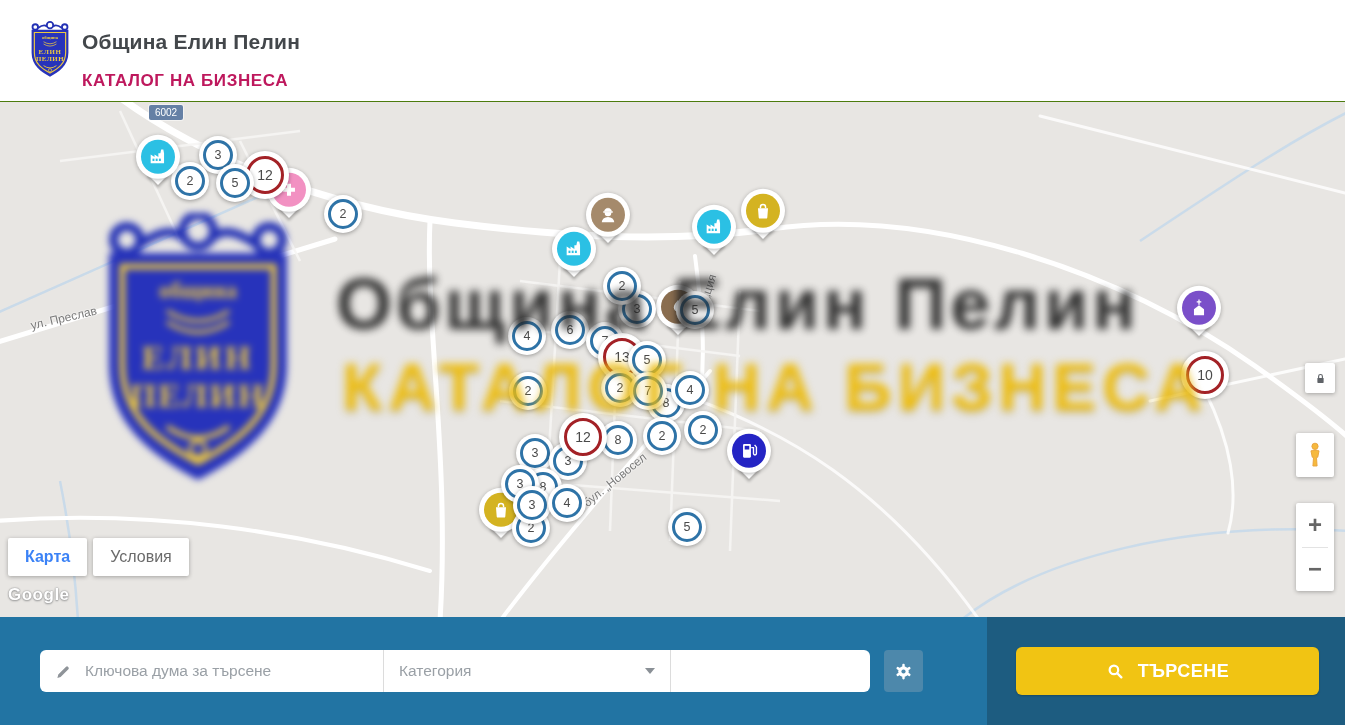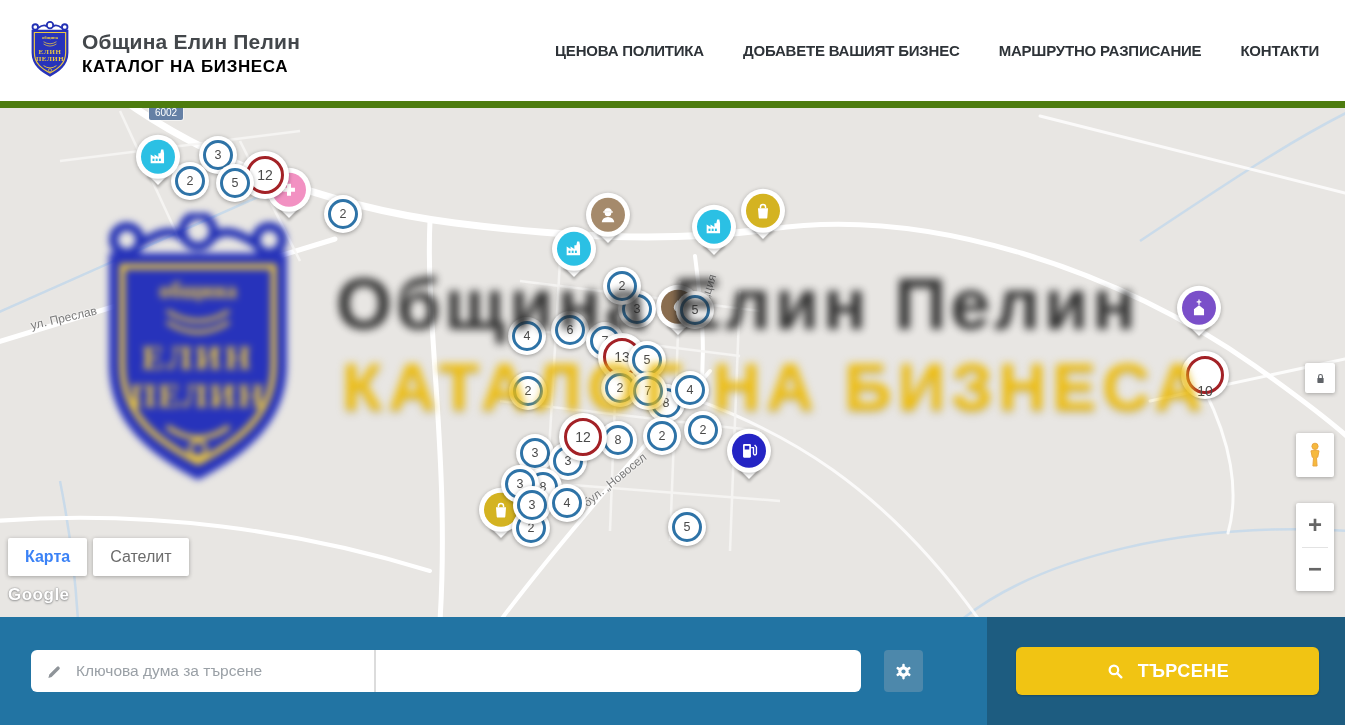--- a/index.html
+++ b/index.html
@@ -1,24 +1,24 @@
 <!DOCTYPE html>
 <html><head>
 <meta charset="utf-8">
 <style>
   html,body{margin:0;padding:0;background:#fff;font-family:"Liberation Sans",sans-serif;}
   #app{position:relative;width:1345px;height:725px;overflow:hidden;background:#e8e6e3;}
 
   
-  .header{position:absolute;left:0;top:0;width:1345px;height:101px;background:#fff;border-bottom:7px solid #4d7c0f;z-index:50;text-decoration:underline;}
+  .header{position:absolute;left:0;top:0;width:1345px;height:101px;background:#fff;border-bottom:1px solid #4d7c0f;z-index:50;text-decoration:underline;}
   .logo-wrap{position:absolute;left:27px;top:21px;display:flex;align-items:flex-start;}
   .crest-small{width:46px;height:58px;}
   .logo-text{margin-left:9px;padding-top:9px;}
   .logo-title{font-size:21px;font-weight:700;color:#43474b;letter-spacing:.2px;}
-  .logo-subtitle{font-size:17px;font-weight:700;color:#000000;letter-spacing:.6px;margin-top:3px;}
+  .logo-subtitle{font-size:17px;font-weight:700;color:#be185d;letter-spacing:.6px;margin-top:17px;}
   .nav{position:absolute;right:26px;top:0;height:101px;display:flex;align-items:center;gap:39px;}
   .nav a{font-size:15px;font-weight:700;color:#2e3338;text-decoration:none;letter-spacing:-.2px;white-space:nowrap;}
 
   
   .map{position:absolute;left:0;top:101px;width:1345px;height:592px;background:#e8e6e3;overflow:hidden;}
   .map svg.roads{position:absolute;left:0;top:0;}
   .street-label{position:absolute;font-size:12px;color:#7a7a7a;white-space:nowrap;text-shadow:0 0 2px #fff,0 0 2px #fff;}
   .road-badge{position:absolute;background:#6580a5;color:#fff;font-size:10px;display:flex;align-items:center;justify-content:center;border-radius:2px;box-shadow:0 0 0 1px rgba(255,255,255,.5);}
 
   
@@ -59,21 +59,21 @@
   .mt-btn.inactive{color:#6b6b6b;}
   .google-logo{position:absolute;left:8px;top:484px;font-size:17px;font-weight:700;color:#fff;letter-spacing:.5px;z-index:40;
     text-shadow:0 0 1px #9c9c9c,0 0 2px #9c9c9c,0 1px 2px #9c9c9c;}
   .attribution{position:absolute;right:4px;top:497px;display:flex;gap:17px;z-index:40;font-size:11px;color:#3f4448;
     text-shadow:0 0 2px #fff,0 0 2px #fff,0 0 3px #fff;background:rgba(245,245,245,.55);padding:1px 3px;}
 
   
   .bar{position:absolute;left:0;top:617px;width:1345px;height:108px;z-index:60;}
   .bar-left{position:absolute;left:0;top:0;width:987px;height:108px;background:#2274a3;}
   .bar-right{position:absolute;left:987px;top:0;width:358px;height:108px;background:#1d5c80;}
-  .search-group{position:absolute;left:31px;top:33px;width:830px;height:42px;background:#fff;border-radius:6px;display:flex;align-items:stretch;overflow:hidden;}
+  .search-group{position:absolute;left:40px;top:33px;width:830px;height:42px;background:#fff;border-radius:6px;display:flex;align-items:stretch;overflow:hidden;}
   .sg-keyword{flex:0 0 316px;display:flex;align-items:center;padding:0 12px 0 15px;}
   .sg-keyword svg{width:17px;height:17px;flex:none;margin-right:11px;}
   .sg-keyword input{border:none;outline:none;flex:1;font-size:15.5px;font-family:"Liberation Sans",sans-serif;color:#444;background:transparent;}
   .sg-keyword input::placeholder{color:#9aa0a6;}
   .sg-divider{width:1px;background:#dcdcdc;}
   .sg-select{flex:0 0 256px;display:flex;align-items:center;justify-content:space-between;padding:0 15px;cursor:pointer;}
   .sg-select .sel-text{font-size:15.5px;color:#9aa0a6;}
   .caret{width:0;height:0;border-left:5px solid transparent;border-right:5px solid transparent;border-top:6px solid #8a9096;}
   .gear-btn{position:absolute;left:884px;top:33px;width:39px;height:42px;background:#4d88ab;border-radius:4px;display:flex;align-items:center;justify-content:center;cursor:pointer;}
   .gear-btn svg{width:21px;height:21px;}
@@ -105,26 +105,20 @@
         <text class="crest-text" x="50" y="70" font-size="15" text-anchor="middle" letter-spacing="1.5">ЕЛИН</text>
         <text class="crest-text" x="50" y="87" font-size="15" text-anchor="middle" letter-spacing="1">ПЕЛИН</text>
         <path d="M36,96 q14,10 28,0" stroke="#ecc840" fill="none" stroke-width="2"></path>
         <circle cx="50" cy="106" r="3.5" stroke="#ecc840" fill="none" stroke-width="1.6"></circle>
       </svg>
       <div class="logo-text">
         <div class="logo-title">Община Елин Пелин</div>
         <div class="logo-subtitle">КАТАЛОГ НА БИЗНЕСА</div>
       </div>
     </div>
-    <nav class="nav">
-      <a href="#">ЦЕНОВА ПОЛИТИКА</a>
-      <a href="#">ДОБАВЕТЕ ВАШИЯТ БИЗНЕС</a>
-      <a href="#">МАРШРУТНО РАЗПИСАНИЕ</a>
-      <a href="#">КОНТАКТИ</a>
-    </nav>
   </div>
 
   <div class="map">
     <svg class="roads" width="1345" height="516">
       <g stroke="#c6d9ea" stroke-width="2.5" fill="none" opacity=".9">
         <path d="M-10,215 C80,175 160,140 260,95"></path>
         <path d="M1140,140 C1230,80 1290,40 1350,10"></path>
         <path d="M960,520 C1040,455 1190,420 1350,430"></path>
         <path d="M60,380 C70,430 75,470 78,520"></path>
       </g>
@@ -308,21 +302,21 @@
           <span>3</span>
         </div>
         <div class="cluster blue" style="left: 567px; top: 402px;">
           <div class="ring"></div>
           <span>4</span>
         </div>
         <div class="cluster blue" style="left: 687px; top: 426px;">
           <div class="ring"></div>
           <span>5</span>
         </div>
-        <div class="cluster red" style="left: 1205px; top: 274px; align-items: flex-end;">
+        <div class="cluster red" style="left: 1205px; top: 274px;">
           <div class="ring"></div>
           <span>10</span>
         </div>
       </div>
     <div id="pins-front">
         <div class="pin" style="left: 158px; top: 57px;">
           <div class="tail"></div>
           <div class="disc"></div>
           <div class="core" style="background:#2bc0e4">
             <svg viewBox="0 0 24 24">
@@ -436,39 +430,43 @@
       </svg>
     </div>
     <div class="ctrl zoom-ctrl">
       <div class="zoom-btn">+</div>
       <div class="zoom-divider"></div>
       <div class="zoom-btn">−</div>
     </div>
 
     <div class="maptype">
       <div class="mt-btn active">Карта</div>
-      <div class="mt-btn inactive">Сателит</div>
+      <div class="mt-btn inactive">Условия</div>
     </div>
 
     <div class="google-logo">Google</div>
 
   </div>
 
   <div class="bar">
     <div class="bar-left"></div>
     <div class="bar-right"></div>
 
     <div class="search-group">
       <div class="sg-keyword">
         <svg viewBox="0 0 24 24">
           <path d="M3.4,21 L4.6,16.4 L15.6,5.4 a1.9,1.9 0 0 1 2.7,0 l.6,.6 a1.9,1.9 0 0 1 0,2.7 L7.9,19.7 z" fill="#8f9499"></path>
         </svg>
         <input type="text" placeholder="Ключова дума за търсене" style="">
       </div>
       <div class="sg-divider"></div>
+      <div class="sg-select">
+        <span class="sel-text">Категория</span>
+        <span class="caret"></span>
+      </div>
       <div class="sg-divider"></div>
     </div>
 
     <div class="gear-btn">
       <svg viewBox="0 0 24 24">
         <g fill="#fff">
           <rect x="10.6" y="3" width="2.8" height="18" rx="1.2"></rect>
           <rect x="10.6" y="3" width="2.8" height="18" rx="1.2" transform="rotate(60 12 12)"></rect>
           <rect x="10.6" y="3" width="2.8" height="18" rx="1.2" transform="rotate(120 12 12)"></rect>
           <circle cx="12" cy="12" r="6"></circle>

